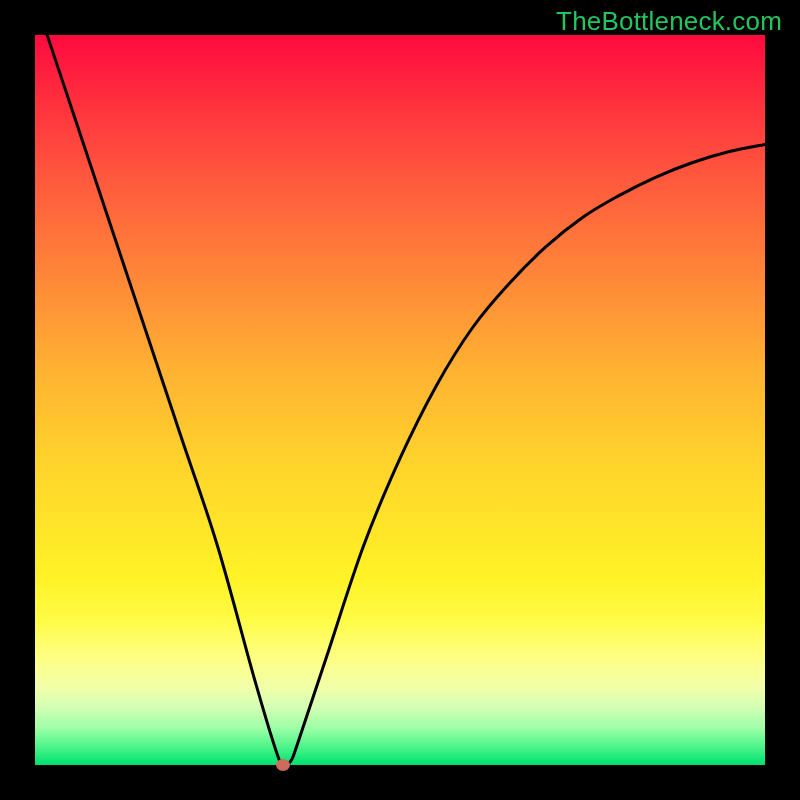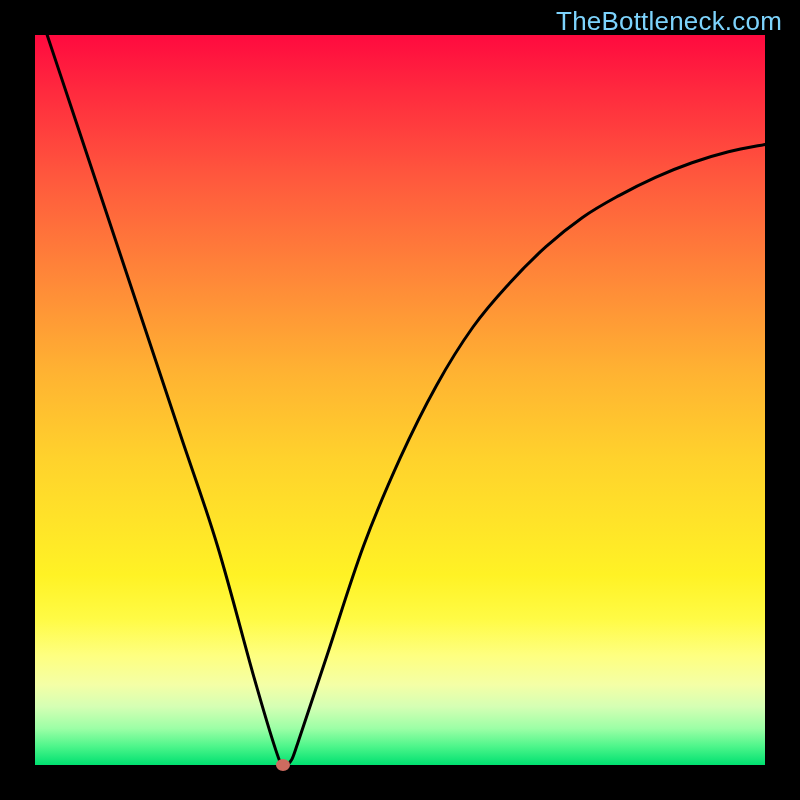--- a/index.html
+++ b/index.html
@@ -41,21 +41,21 @@
       #d5ffb4 92%,
       #9cffa6 95%,
       #4cf58a 97.5%,
       #00e070 100%
     );
   }
   .watermark {
     position: absolute;
     top: 6px;
     right: 18px;
-    color: #7dd3fc;
+    color: #22c55e;
     font-size: 26px;
     font-weight: 400;
     letter-spacing: 0.2px;
   }
   svg.curve {
     position: absolute;
     top: 0;
     left: 0;
     width: 730px;
     height: 730px;

